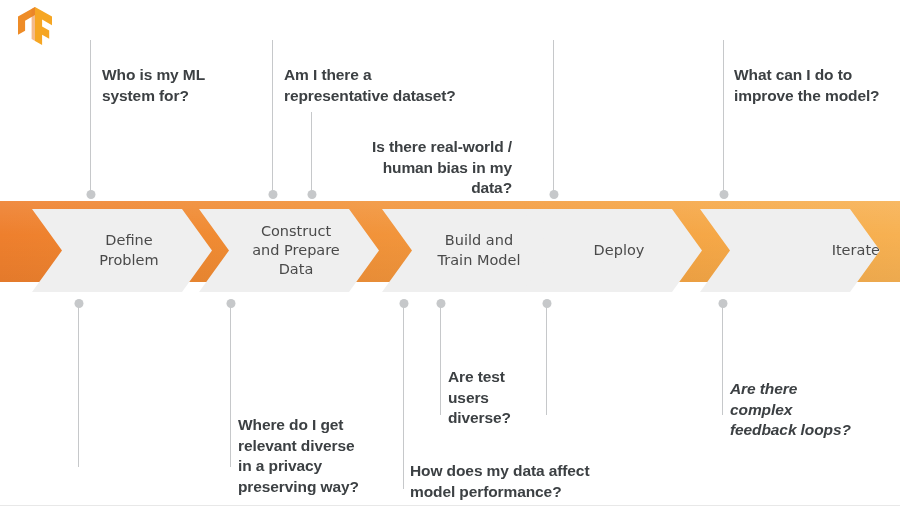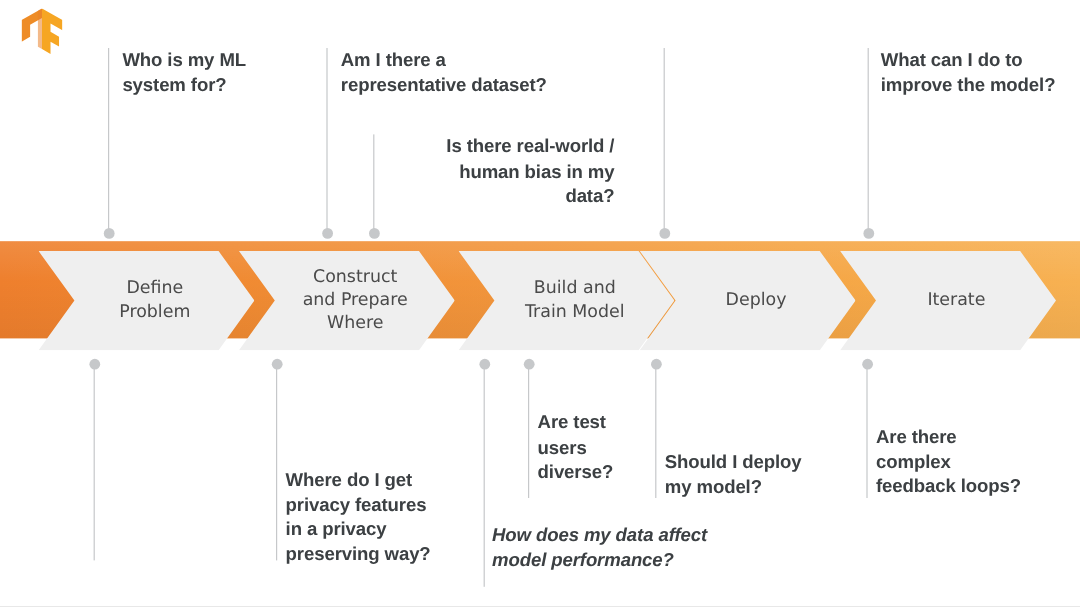--- a/index.html
+++ b/index.html
@@ -28,20 +28,21 @@
 
   
   .qlabel{
     position:absolute;
     color:#3c4043;
     font-size:15.5px;
     font-weight:bold;
     line-height:1.33;
     letter-spacing:-0.1px;
     white-space:pre-line;
+    margin-top:24px;
   }
 
   
   .bar{
     position:absolute;left:0;top:201px;width:900px;height:81px;
     background:linear-gradient(90deg,#ee7f2d 0%, #f08a32 22%, #f2963c 48%, #f5a544 74%, #f7b152 100%);
   }
   .bar-sheen{
     position:absolute;inset:0;
     background:linear-gradient(180deg,rgba(255,255,255,.10) 0%,rgba(255,255,255,0) 42%,rgba(0,0,0,.045) 100%);
@@ -108,30 +109,30 @@
   <div class="bar">
     <div class="bar-sheen"></div>
 
     <div class="chev" style="left:32px;width:180px;">
       <span class="ctext">Define
 Problem</span>
     </div>
     <div class="chev" style="left:199px;width:180px;">
       <span class="ctext">Construct
 and Prepare
-Where</span>
+Data</span>
     </div>
     <div class="chev" style="left:382px;width:180px;">
       <span class="ctext">Build and
 Train Model</span>
     </div>
-    <div class="chev" style="left:533px;width:180px;">
+    <div class="chev" style="left:522px;width:180px;">
       <span class="ctext">Deploy</span>
     </div>
-    <div class="chev" style="left:700px;width:180px;">
+    <div class="chev" style="left:700px;width:180px;justify-content:flex-end;">
       <span class="ctext">Iterate</span>
     </div>
   </div>
 
   <div class="conn down" style="left:78px;top:303px;height:164px;">
     <span class="dot"></span>
   </div>
   <div class="conn down" style="left:230px;top:303px;height:164px;">
     <span class="dot"></span>
   </div>
@@ -142,27 +143,25 @@
     <span class="dot"></span>
   </div>
   <div class="conn down" style="left:546px;top:303px;height:112px;">
     <span class="dot"></span>
   </div>
   <div class="conn down" style="left:722px;top:303px;height:112px;">
     <span class="dot"></span>
   </div>
 
   <div class="qlabel" style="left:238px;top:391px;width:165px;">Where do I get
-privacy features
+relevant diverse
 in a privacy
 preserving way?</div>
-  <div class="qlabel" style="left:410px;top:437px;width:240px;font-style:italic;">How does my data affect
+  <div class="qlabel" style="left:410px;top:437px;width:240px;">How does my data affect
 model performance?</div>
   <div class="qlabel" style="left:448px;top:343px;width:100px;">Are test
 users
 diverse?</div>
-  <div class="qlabel" style="left:554px;top:376px;width:160px;">Should I deploy
-my model?</div>
-  <div class="qlabel" style="left:730px;top:355px;width:170px;">Are there
+  <div class="qlabel" style="left:730px;top:355px;width:170px;font-style:italic;">Are there
 complex
 feedback loops?</div>
 
 </div>
 
 </body></html>

